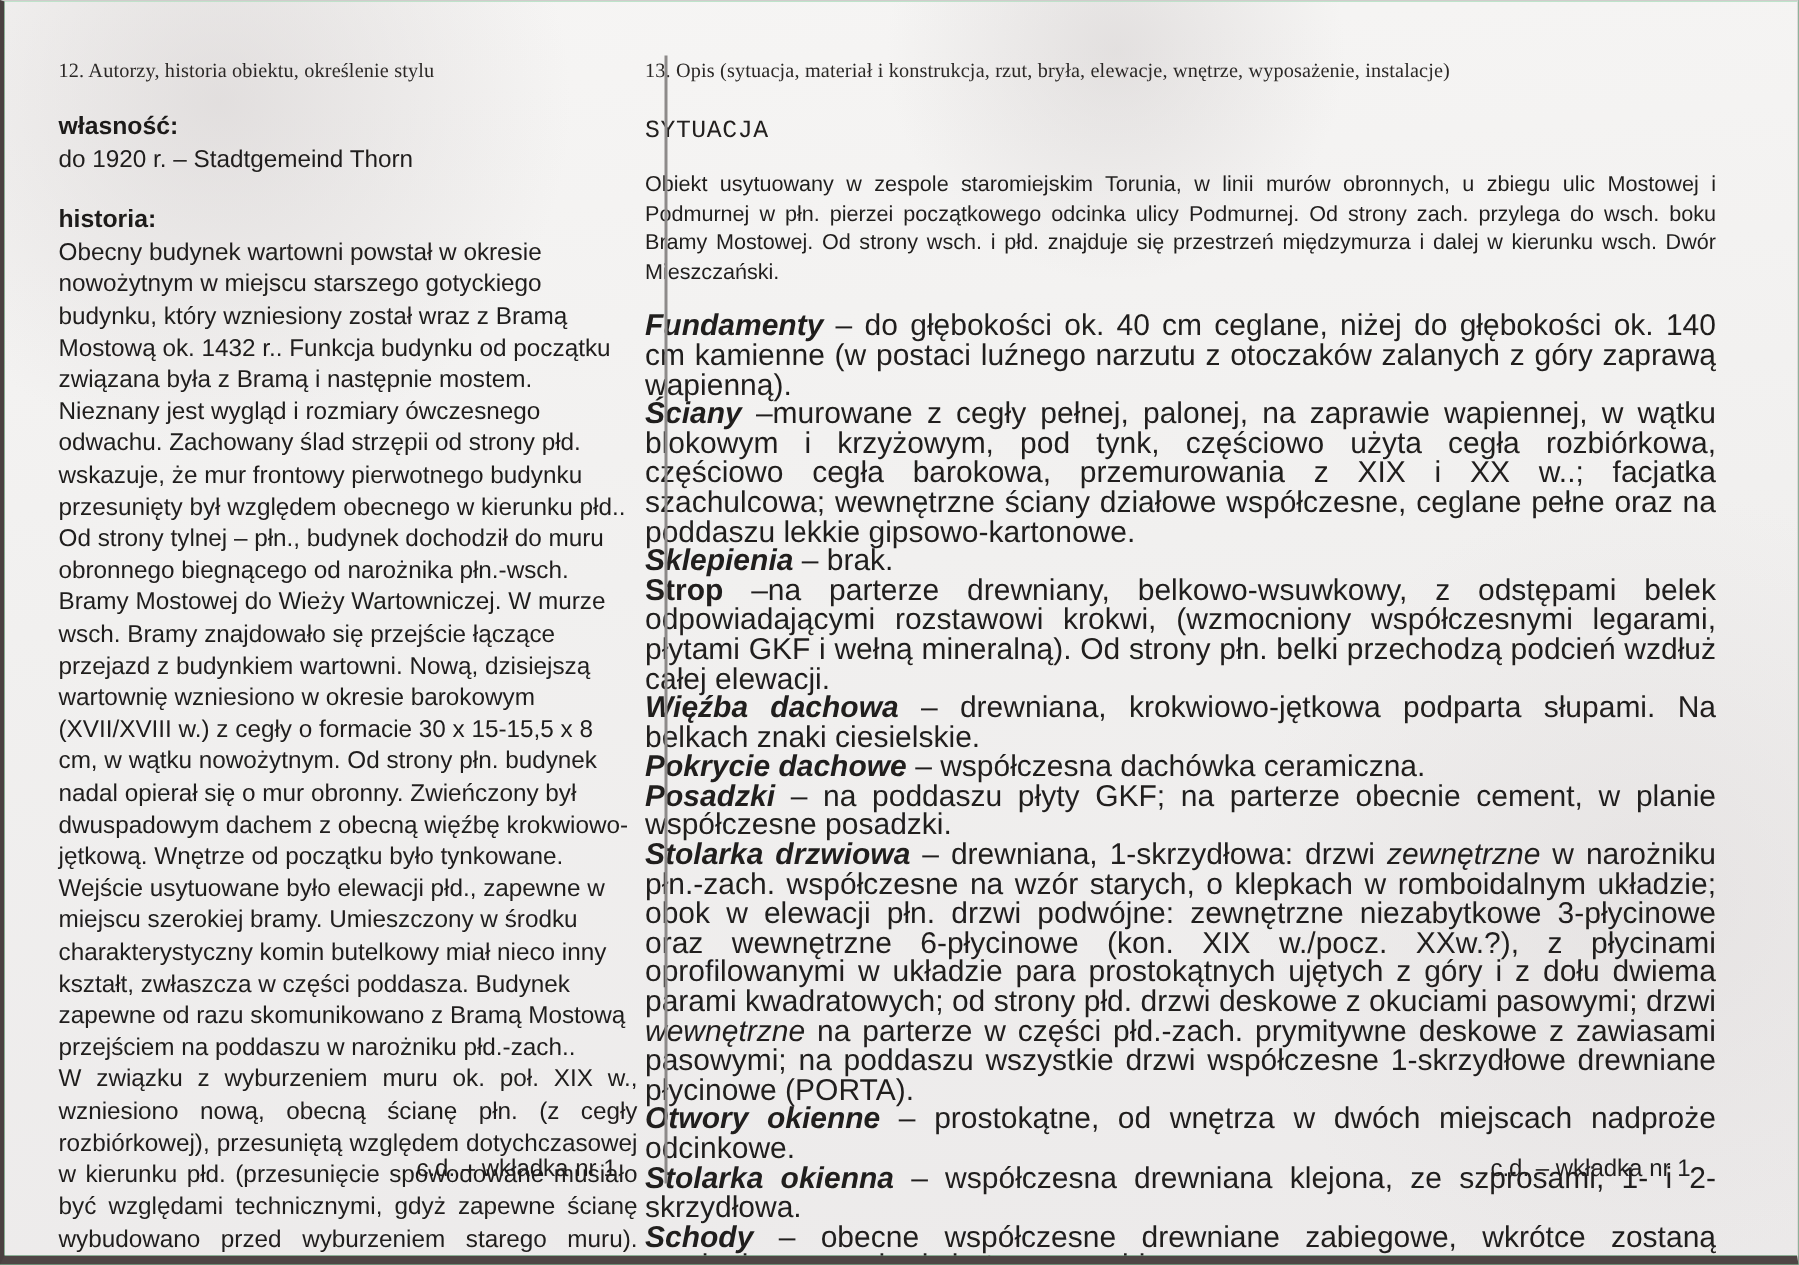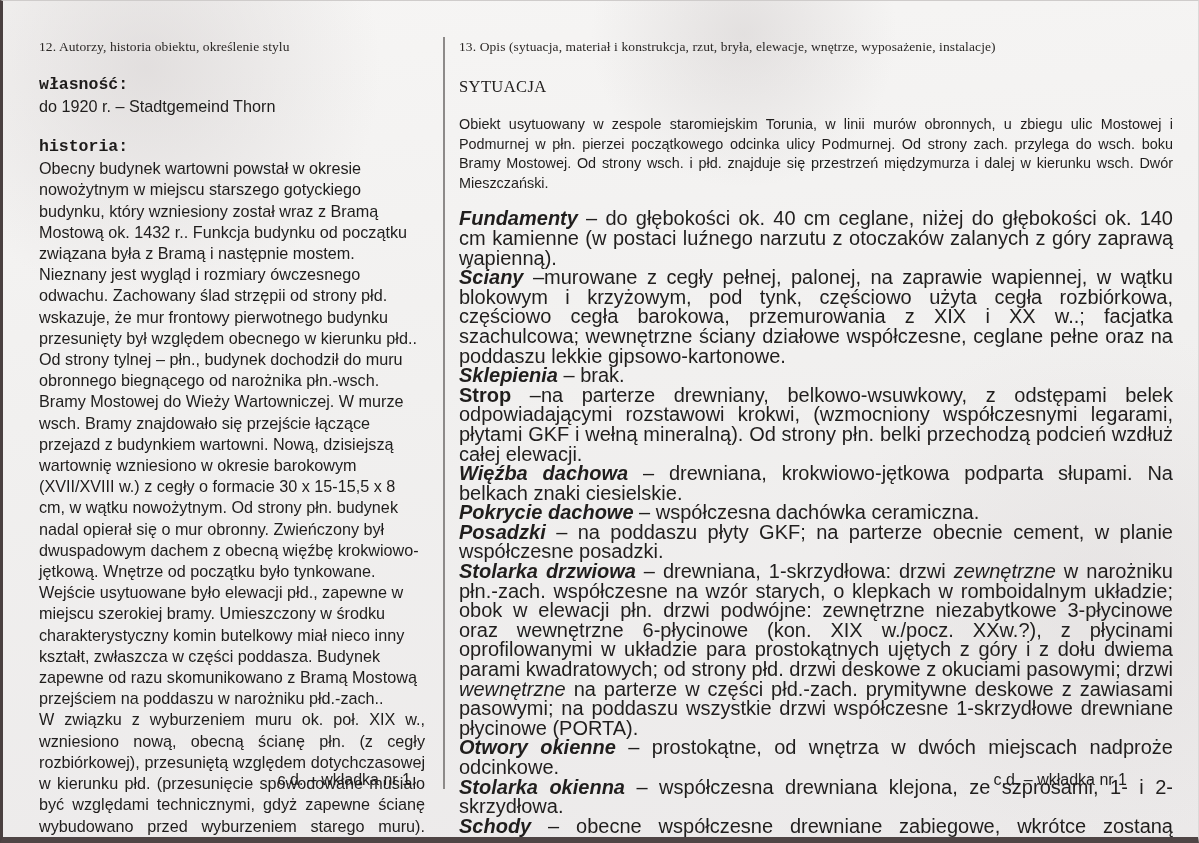--- a/index.html
+++ b/index.html
@@ -38,50 +38,50 @@
     height: 100%;
   }
 
   .col {
     position: absolute;
     top: 0;
     height: 843px;
     box-sizing: border-box;
   }
   .col-left  { left: 36px;  width: 386px; }
-  .col-right { left: 456px; width: 714px; }
+  .col-right { left: 427px; width: 714px; }
 
   .divider {
     position: absolute;
     left: 440px;
     top: 36px;
     width: 2px;
     height: 752px;
     background: #8d8a89;
     z-index: 3;
   }
 
   .field-head {
     font-family: "Liberation Serif", serif;
     font-size: 13.5px;
     color: #2b2826;
     padding-top: 38px;
     letter-spacing: .1px;
   }
 
   .sect-head {
-    font-family: Liberation Serif, serif;
+    font-family: Liberation Mono, monospace;
     font-size: 16.5px;
     color: #23201f;
     margin-top: 22px;
     letter-spacing: .4px;
   }
 
   .bold-head {
-    font-family: Liberation Mono, monospace;
+    font-family: Liberation Sans, sans-serif;
     font-weight: bold;
     font-size: 16.5px;
     color: #1d1b1a;
     margin-top: 20px;
   }
 
   .l-body {
     font-family: "Liberation Sans", sans-serif;
     font-size: 16.2px;
     line-height: 21.2px;

